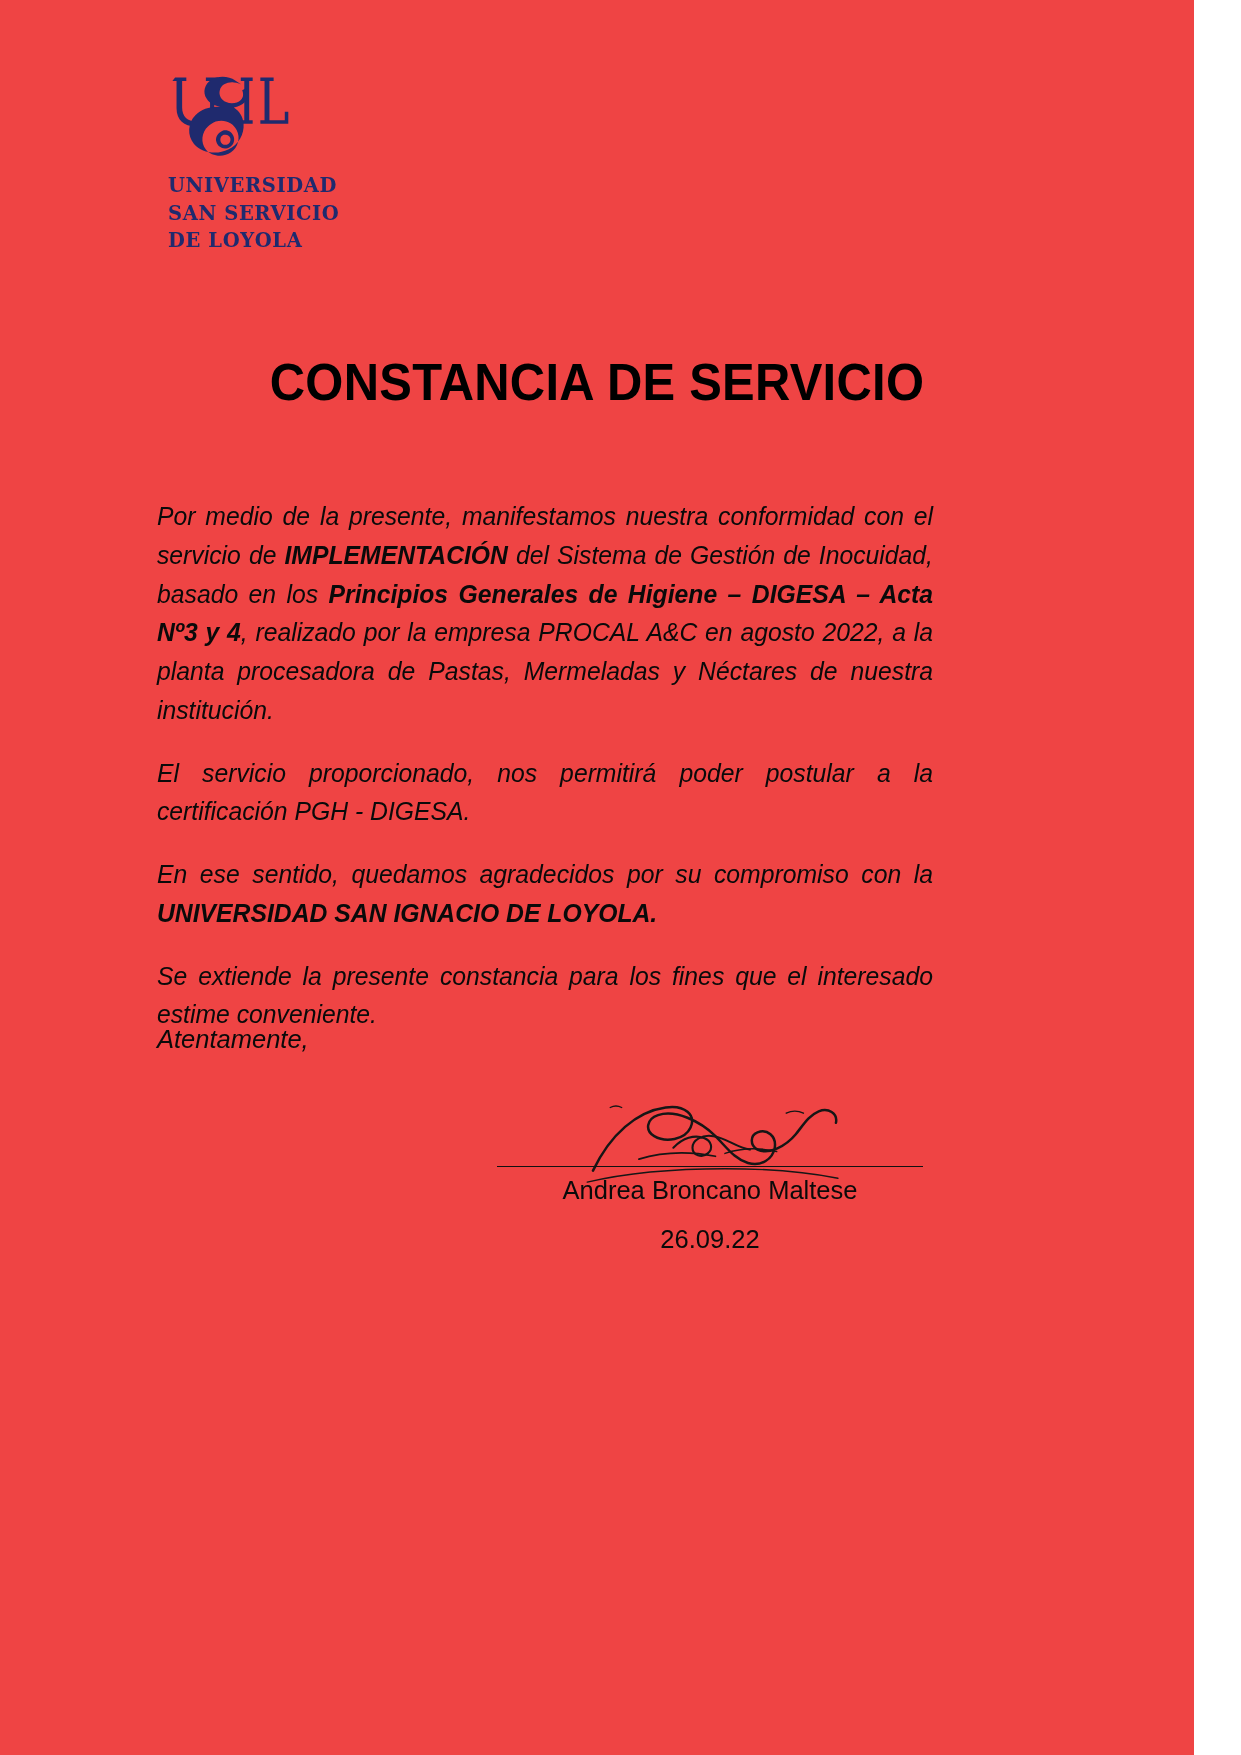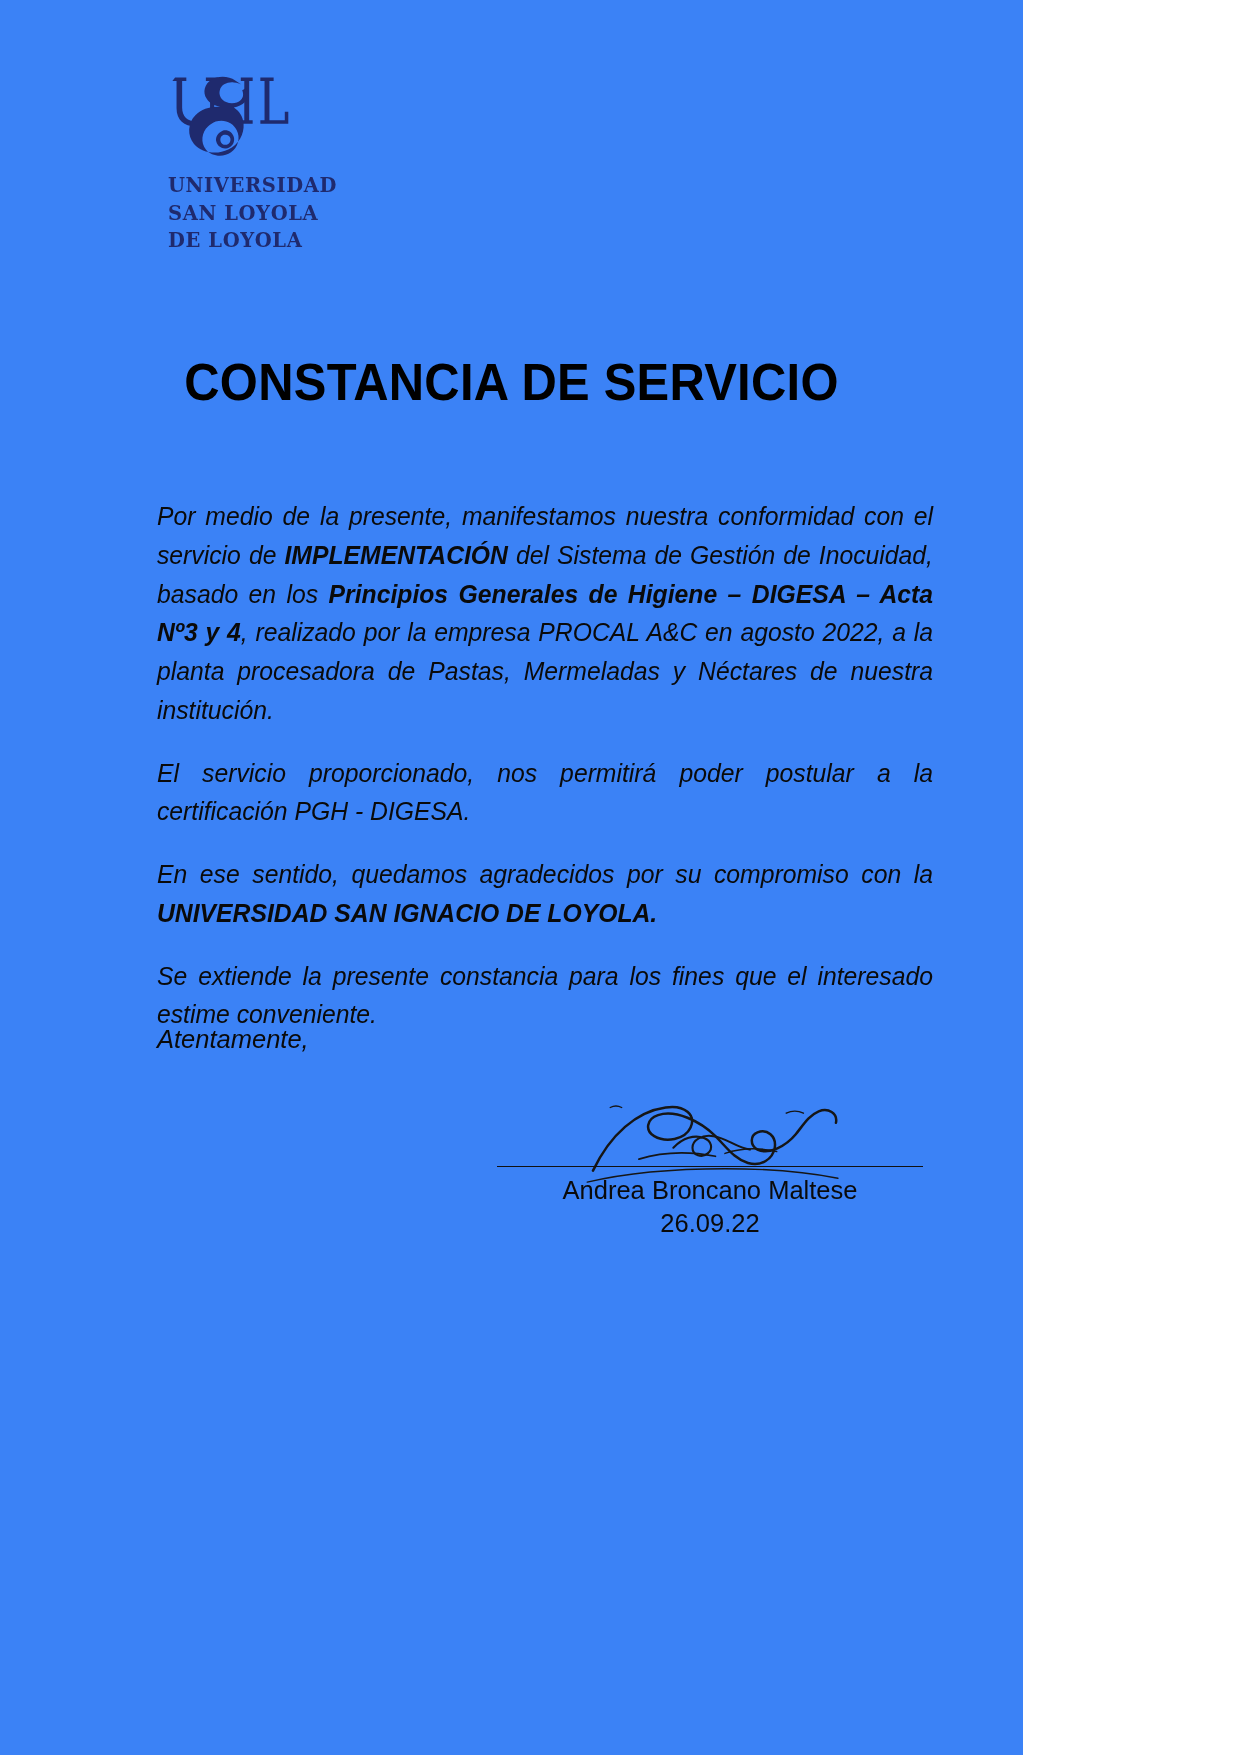--- a/index.html
+++ b/index.html
@@ -7,23 +7,23 @@
     margin: 0;
     padding: 0;
     background: #ffffff;
   }
   body {
     font-family: "Liberation Sans", sans-serif;
     -webkit-font-smoothing: antialiased;
   }
   .page {
     position: relative;
-    width: 1023px;
+    width: 1194px;
     height: 1755px;
-    background: #3b82f6;
+    background: #ef4444;
     overflow: hidden;
     box-sizing: border-box;
   }
 
   
   .logo-block {
     position: absolute;
     left: 160px;
     top: 72px;
     width: 240px;
@@ -118,21 +118,21 @@
     border-top: 1.6px solid #111111;
   }
   .sign-name {
     margin-top: 7px;
     font-family: "Liberation Sans Narrow", "Liberation Sans", sans-serif;
     font-size: 25.5px;
     color: #0a0a0a;
     line-height: 1.3;
   }
   .sign-date {
-    margin-top: 0;
+    margin-top: 16px;
     font-family: "Liberation Sans Narrow", "Liberation Sans", sans-serif;
     font-size: 25.5px;
     color: #0a0a0a;
     line-height: 1.3;
   }
 </style>
 </head>
 <body>
 
 <div class="page">
@@ -149,21 +149,21 @@
         <path d="M132 8 h19 v5 h-6 v56 h22 v-12 h5 v17 h-40 v-5 h6 v-56 h-6 z"></path>
 
         <path d="M96 12 c-9 -6 -24 -7 -34 -1 c-10 6 -13 18 -7 27 c4 7 12 10 20 12 c-14 -1 -27 3 -36 12 c-11 11 -12 29 -2 41 c11 13 33 16 49 8 c15 -7 23 -22 22 -37 c-1 -10 -6 -18 -14 -23 c6 -1 12 -4 16 -8 c5 -6 5 -14 2 -20 l-6 3 c2 5 2 10 -2 14 c-5 5 -14 6 -21 3 c-7 -3 -11 -10 -9 -17 c2 -8 11 -12 20 -11 c5 0 10 2 14 5 z M68 71 c12 -4 25 1 30 12 c6 11 2 25 -8 32 c-11 8 -28 6 -36 -4 c-8 -10 -6 -25 3 -33 c3 -3 7 -5 11 -7 z"></path>
 
         <path d="M78 84 c7 -2 14 2 16 9 c2 7 -2 14 -9 16 c-7 2 -14 -2 -16 -9 c-2 -6 2 -13 9 -16 z M80 90 c-4 1 -6 5 -5 9 c1 4 5 6 9 5 c4 -1 6 -5 5 -9 c-1 -4 -5 -6 -9 -5 z"></path>
       </g>
     </svg>
 
     <div class="logo-words">
       <div>UNIVERSIDAD</div>
-      <div>SAN LOYOLA</div>
+      <div>SAN SERVICIO</div>
       <div>DE LOYOLA</div>
     </div>
   </div>
 
   <div class="doc-title">CONSTANCIA DE SERVICIO</div>
 
   <div class="body-wrap">
 
     <p class="para"><span>Por medio de la presente, manifestamos nuestra conformidad con el servicio de </span><b>IMPLEMENTACIÓN</b><span> del Sistema de Gestión de Inocuidad, basado en los </span><b>Principios Generales de Higiene – DIGESA – Acta Nº3 y 4</b><span>, realizado por la empresa PROCAL A&amp;C en agosto 2022, a la planta procesadora de Pastas, Mermeladas y Néctares de nuestra institución.</span></p>
 

